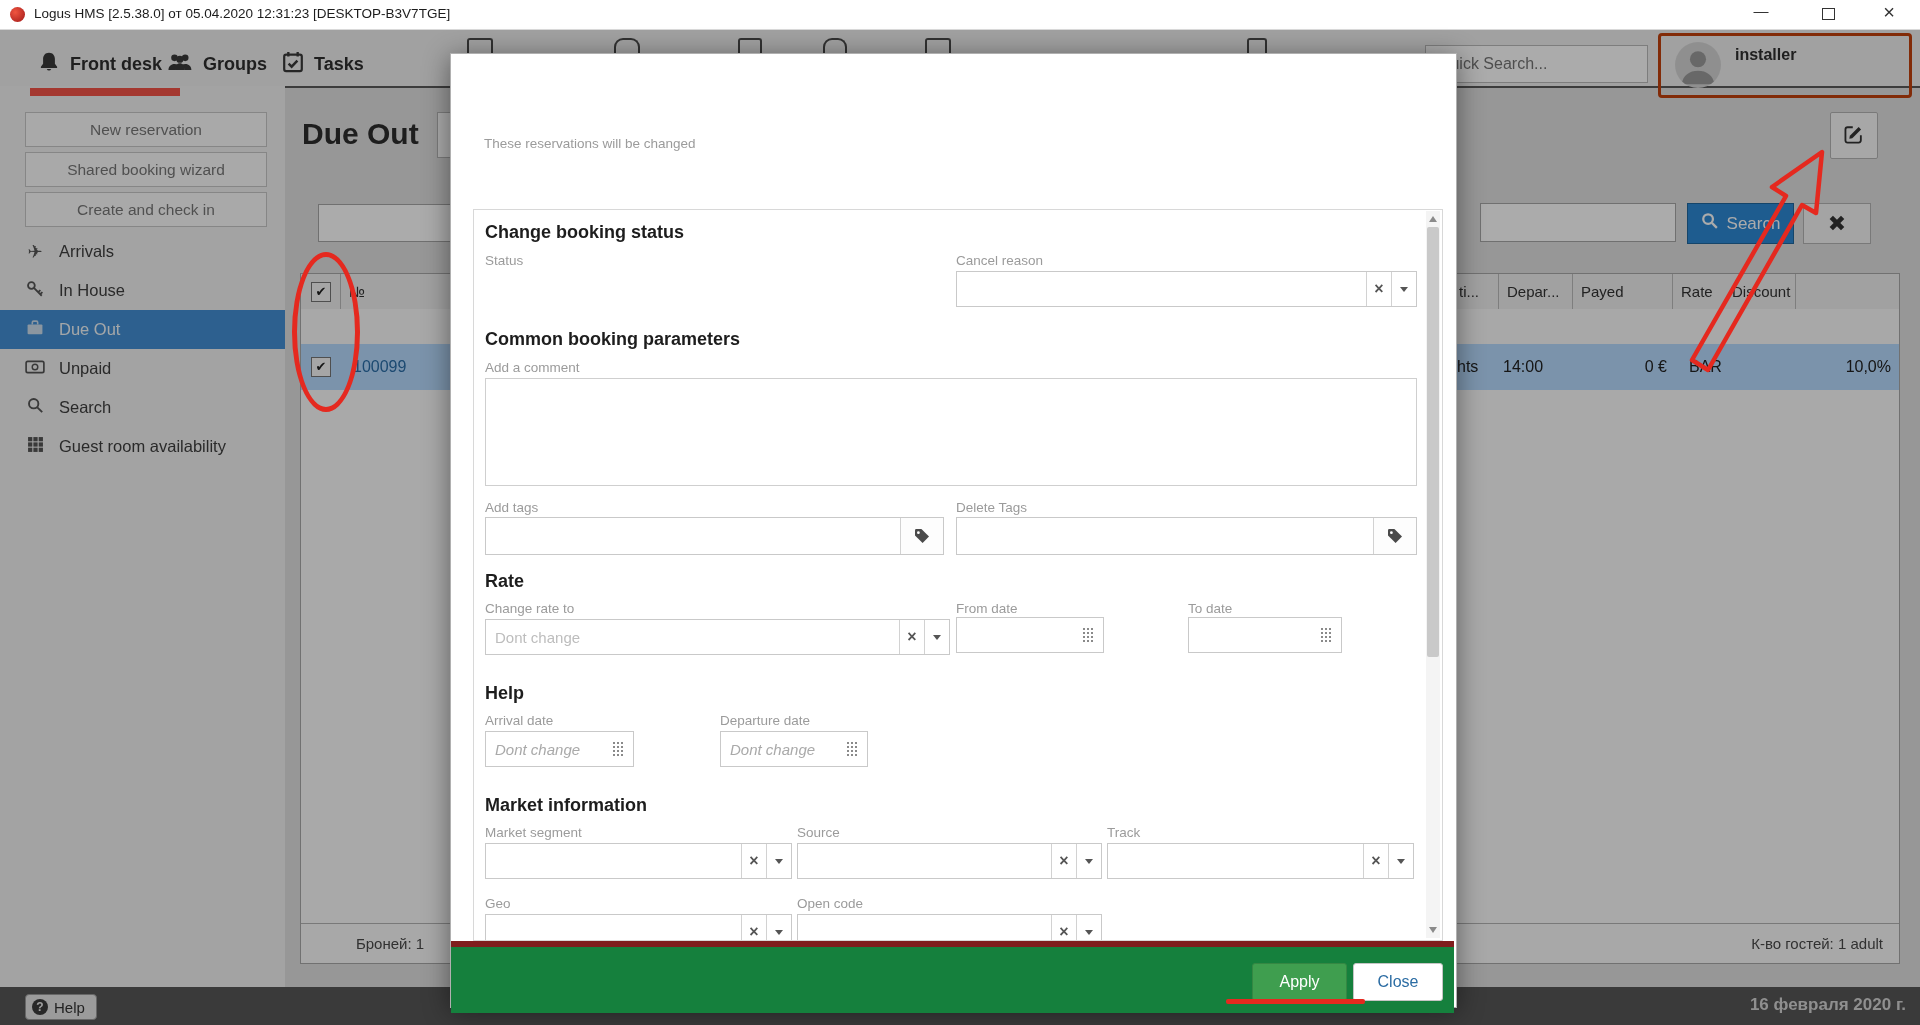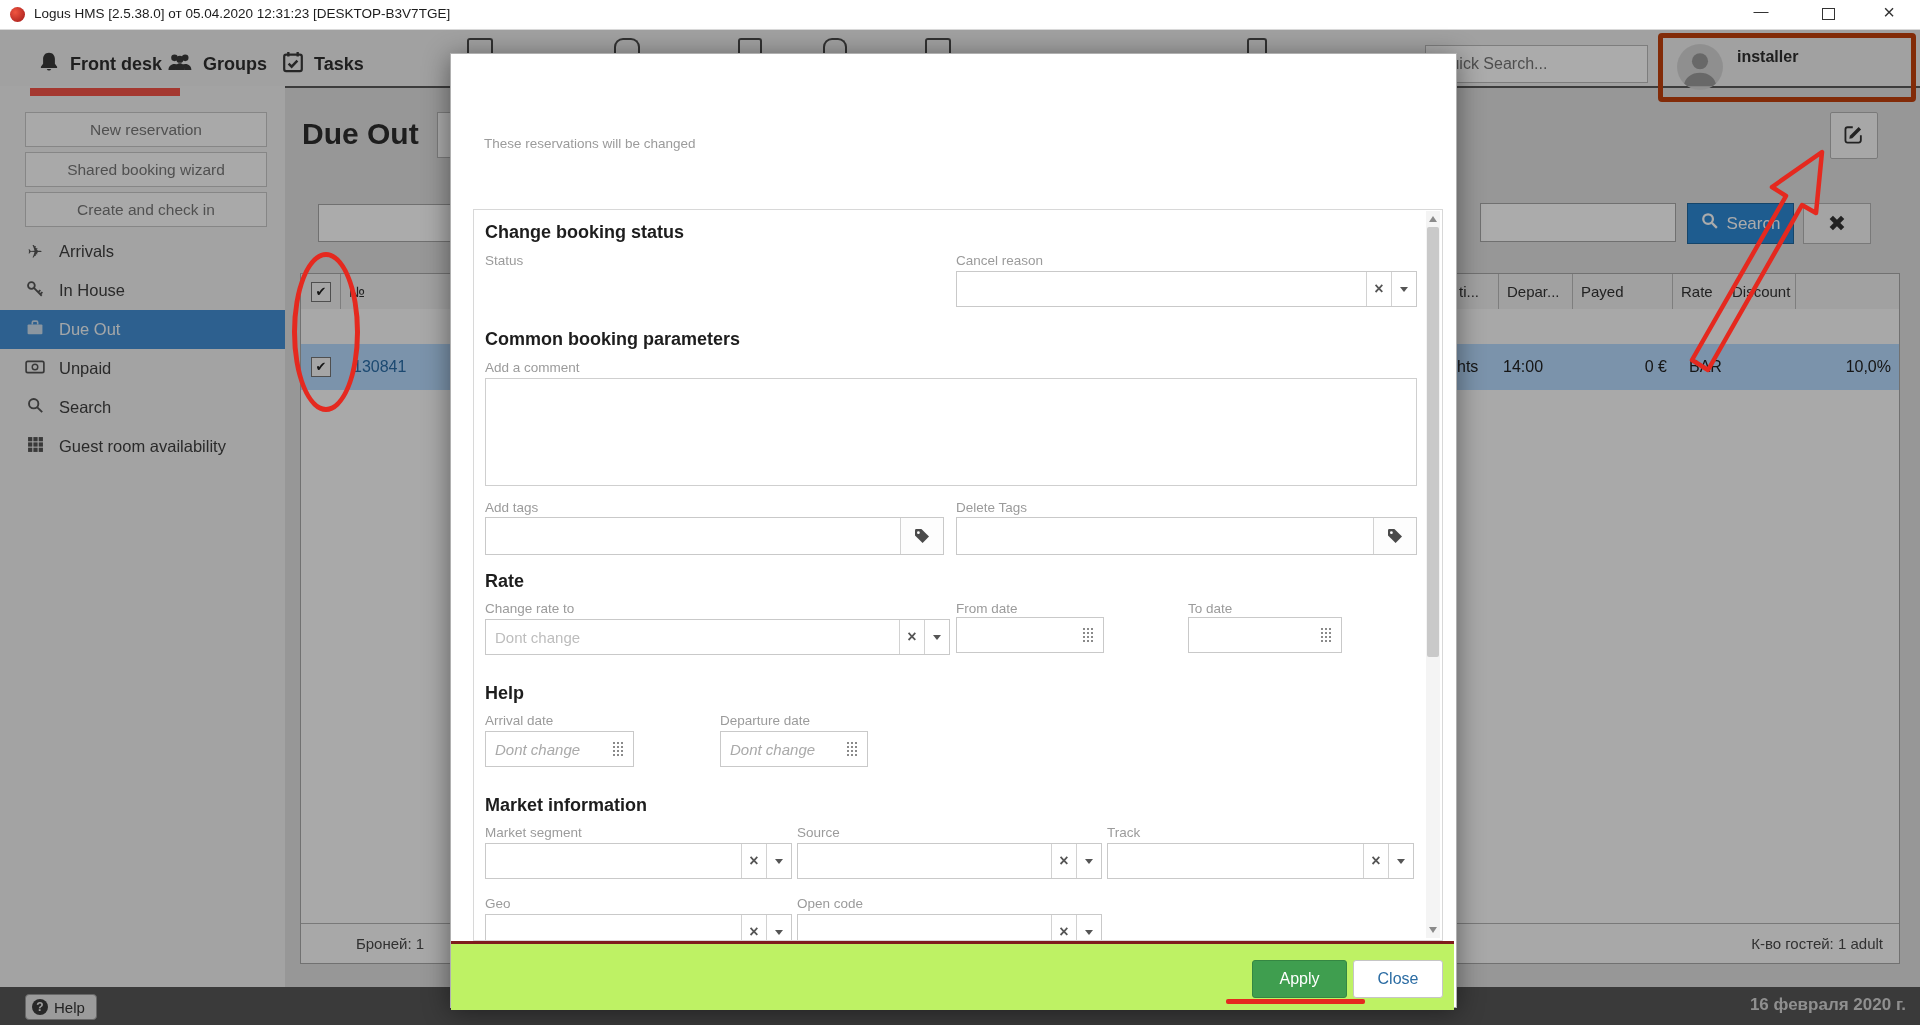--- a/index.html
+++ b/index.html
@@ -17,21 +17,21 @@
   .winbtn.cls{left:1872px;font-size:20px;line-height:24px;}
   
   .navbar{left:0;top:29px;width:1920px;height:57px;background:#f0f0f0;border-bottom:2px solid #5a5a5a;z-index:1;}
   .navtab{top:44px;height:40px;display:flex;align-items:center;gap:10px;color:#2f2f2f;font-size:18px;font-weight:bold;z-index:2;}
   .navtab svg{color:#3a3a3a;}
   .tab-indicator{left:30px;top:88px;width:150px;height:8px;background:#f55448;z-index:2;}
   .nav-frag{top:38px;height:14px;border:2.5px solid #4a4a4a;border-bottom:none;border-radius:3px 3px 0 0;z-index:2;}
   .qsearch{left:1425px;top:45px;width:223px;height:38px;z-index:2;}
   .qsearch input{width:100%;height:100%;border:1px solid #bbb;background:#fff;box-sizing:border-box;
                  padding:0 12px;font-size:16px;font-family:inherit;color:#444;}
-  .usercard{left:1658px;top:33px;width:248px;height:59px;border:5px solid #c2410c;border-radius:4px;z-index:2;}
+  .usercard{left:1658px;top:33px;width:248px;height:59px;border:3px solid #c2410c;border-radius:4px;z-index:2;}
   .avatar{left:14px;top:6px;width:46px;height:46px;border-radius:50%;background:#d6d6d6;overflow:hidden;color:#9c9c9c;}
   .uname{left:74px;top:10px;font-size:16px;font-weight:bold;color:#2f2f2f;}
   
   .sidebar{left:0;top:86px;width:285px;height:901px;background:#f3f3f3;z-index:1;}
   .sbtn{left:25px;width:240px;height:33px;background:#fcfcfc;border:1px solid #c8c8c8;
         color:#787878;font-size:15.5px;text-align:center;line-height:33px;cursor:pointer;}
   .sitem{left:0;width:285px;height:39px;display:flex;align-items:center;gap:14px;padding-left:25px;
          box-sizing:border-box;color:#3f3f3f;font-size:16.5px;cursor:pointer;}
   .sitem .ic{width:20px;text-align:center;color:#555;}
   .sitem.active{background:#4390d6;color:#f4f8fb;}
@@ -102,21 +102,21 @@
                  0 8px 0 #8a8a8a,4px 8px 0 #8a8a8a,8px 8px 0 #8a8a8a,0 12px 0 #8a8a8a,4px 12px 0 #8a8a8a,8px 12px 0 #8a8a8a;}
   textarea.comment{position:absolute;border:1px solid #cfcfcf;resize:none;outline:none;font-family:inherit;box-sizing:border-box;}
   
   .sbar{left:952px;top:1px;width:14px;height:727px;background:#f4f4f4;}
   .sbar .up{left:3px;top:5px;width:0;height:0;border-left:4px solid transparent;border-right:4px solid transparent;
             border-bottom:6px solid #8a8a8a;}
   .sbar .dn{left:3px;top:716px;width:0;height:0;border-left:4px solid transparent;border-right:4px solid transparent;
             border-top:6px solid #8a8a8a;}
   .sbar .thumb{left:1px;top:16px;width:12px;height:430px;background:#c9c9c9;border-radius:2px;cursor:pointer;}
   
-  .m-footer{left:0px;top:887px;width:1003px;height:66px;background:#bef264;border-top:3px solid #7f1d1d;}
+  .m-footer{left:0px;top:887px;width:1003px;height:66px;background:#15803d;border-top:6px solid #7f1d1d;}
   .apply-btn{left:801px;top:16px;width:93px;height:36px;background:#3f9e4f;border:1px solid #358743;border-radius:3px;
              color:#fff;font-size:16px;display:flex;align-items:center;justify-content:center;cursor:pointer;}
   .close-btn{left:902px;top:16px;width:88px;height:36px;background:#fff;border:1px solid #c5c5c5;border-radius:3px;
              color:#2b6ca3;font-size:16px;display:flex;align-items:center;justify-content:center;cursor:pointer;}
   
   .anno{z-index:300;pointer-events:none;}
   .anno-circle{left:292px;top:252px;width:58px;height:150px;border:5px solid #e5291f;border-radius:50%;}
   .anno-line{left:1226px;top:999px;width:139px;height:5px;background:#e5291f;border-radius:2px;}
   svg.anno-arrow{left:0;top:0;width:1920px;height:1025px;}
 </style>
@@ -299,21 +299,21 @@
     <div class="abs th" style="left:1198px;width:74px;">Depar...</div>
     <div class="abs th" style="left:1272px;width:100px;">Payed</div>
     <div class="abs th" style="left:1372px;width:123px;">Rate</div>
     <div class="abs th" style="left:1423px;width:103px;border-right:none;">Discount</div>
   </div>
   <div class="abs frow"></div>
   <div class="abs drow">
     <div class="abs" style="left:10px;top:13px;">
       <div class="cb">✔</div>
     </div>
-    <div class="abs td" style="left:52px;width:118px;color:#2a6ea9;">130841</div>
+    <div class="abs td" style="left:52px;width:118px;color:#2a6ea9;">100099</div>
     <div class="abs td" style="left:1156px;width:54px;text-align:left;">hts</div>
     <div class="abs td" style="left:1202px;width:70px;">14:00</div>
     <div class="abs td" style="left:1272px;width:94px;text-align:right;">0 €</div>
     <div class="abs td" style="left:1388px;width:107px;">BAR</div>
     <div class="abs td" style="left:1495px;width:95px;text-align:right;">10,0%</div>
   </div>
   <div class="abs tfoot">
     <div class="abs cell1">Броней: 1</div>
     <div class="abs cellr">К-во гостей: 1 adult</div>
   </div>

